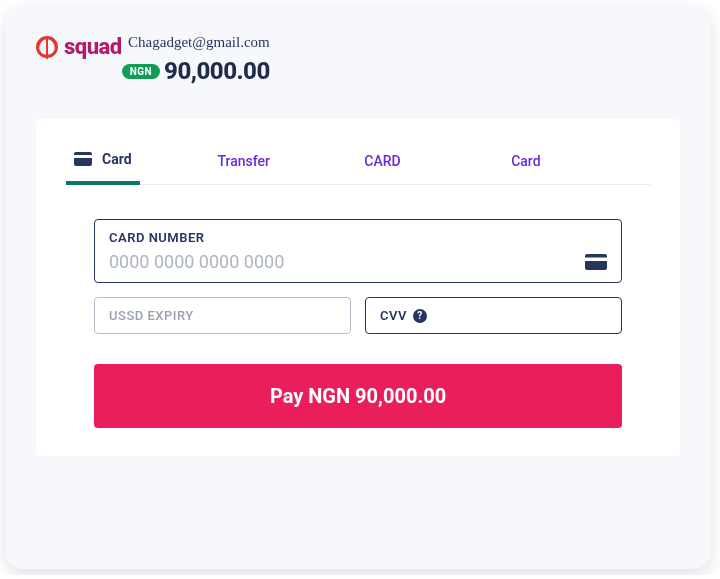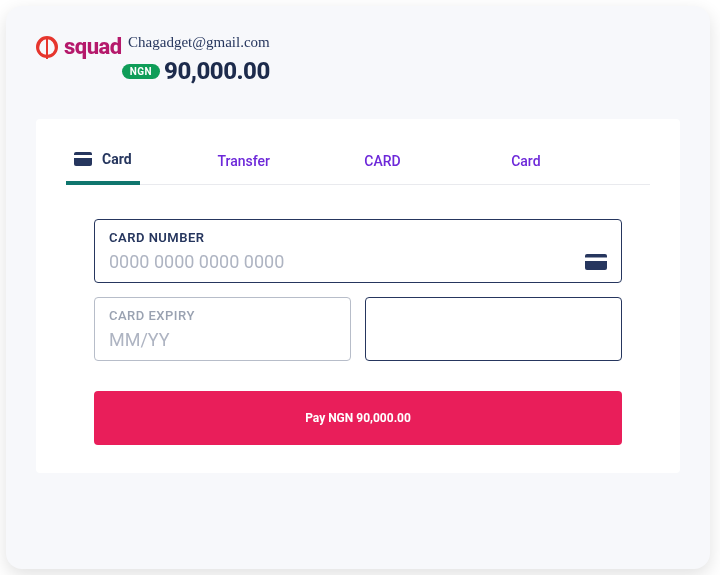--- a/index.html
+++ b/index.html
@@ -65,21 +65,21 @@
     background: transparent; margin-top: 6px;
   }
   .field-input::placeholder { color: #aeb4c2; }
   .card-icon-right { position: absolute; right: 14px; bottom: 12px; }
   .help-dot {
     width: 14px; height: 14px; border-radius: 50%; background: #26365e; color: #fff;
     font-size: 10px; font-weight: 700; display: inline-flex; align-items: center; justify-content: center;
   }
   .pay-btn {
     width: 100%; background: #e91e5a; color: #fff; border: none; border-radius: 4px;
-    padding: 20px 0; font-size: 12px; font-weight: 700; cursor: pointer; margin-top: 16px;
+    padding: 20px 0; font-size: 20px; font-weight: 700; cursor: pointer; margin-top: 16px;
   }
   svg.card-svg { display: block; }
 </style>
 </head>
 <body>
 
 <div class="container">
 
   <div class="header">
     <div class="logo">
@@ -125,24 +125,27 @@
             <svg class="card-svg" width="22" height="16" viewBox="0 0 22 16">
               <rect x="0" y="0" width="22" height="16" rx="2" fill="#26365e"></rect>
               <rect x="0" y="3.5" width="22" height="3.5" fill="#fff"></rect>
             </svg>
           </span>
         </div>
       </div>
 
       <div class="field-group">
         <div class="field muted">
-          <div class="field-label">CARD EXPIRY</div>
-          <input class="field-input" placeholder="MM/YY" style="">
+          <div class="field-label">USSD EXPIRY</div>
         </div>
         <div class="field">
+          <div class="field-label">
+            <span>CVV</span>
+            <span class="help-dot">?</span>
+          </div>
         </div>
       </div>
 
       <button class="pay-btn">Pay NGN 90,000.00</button>
 
     </div>
   </div>
 
 </div>
 

